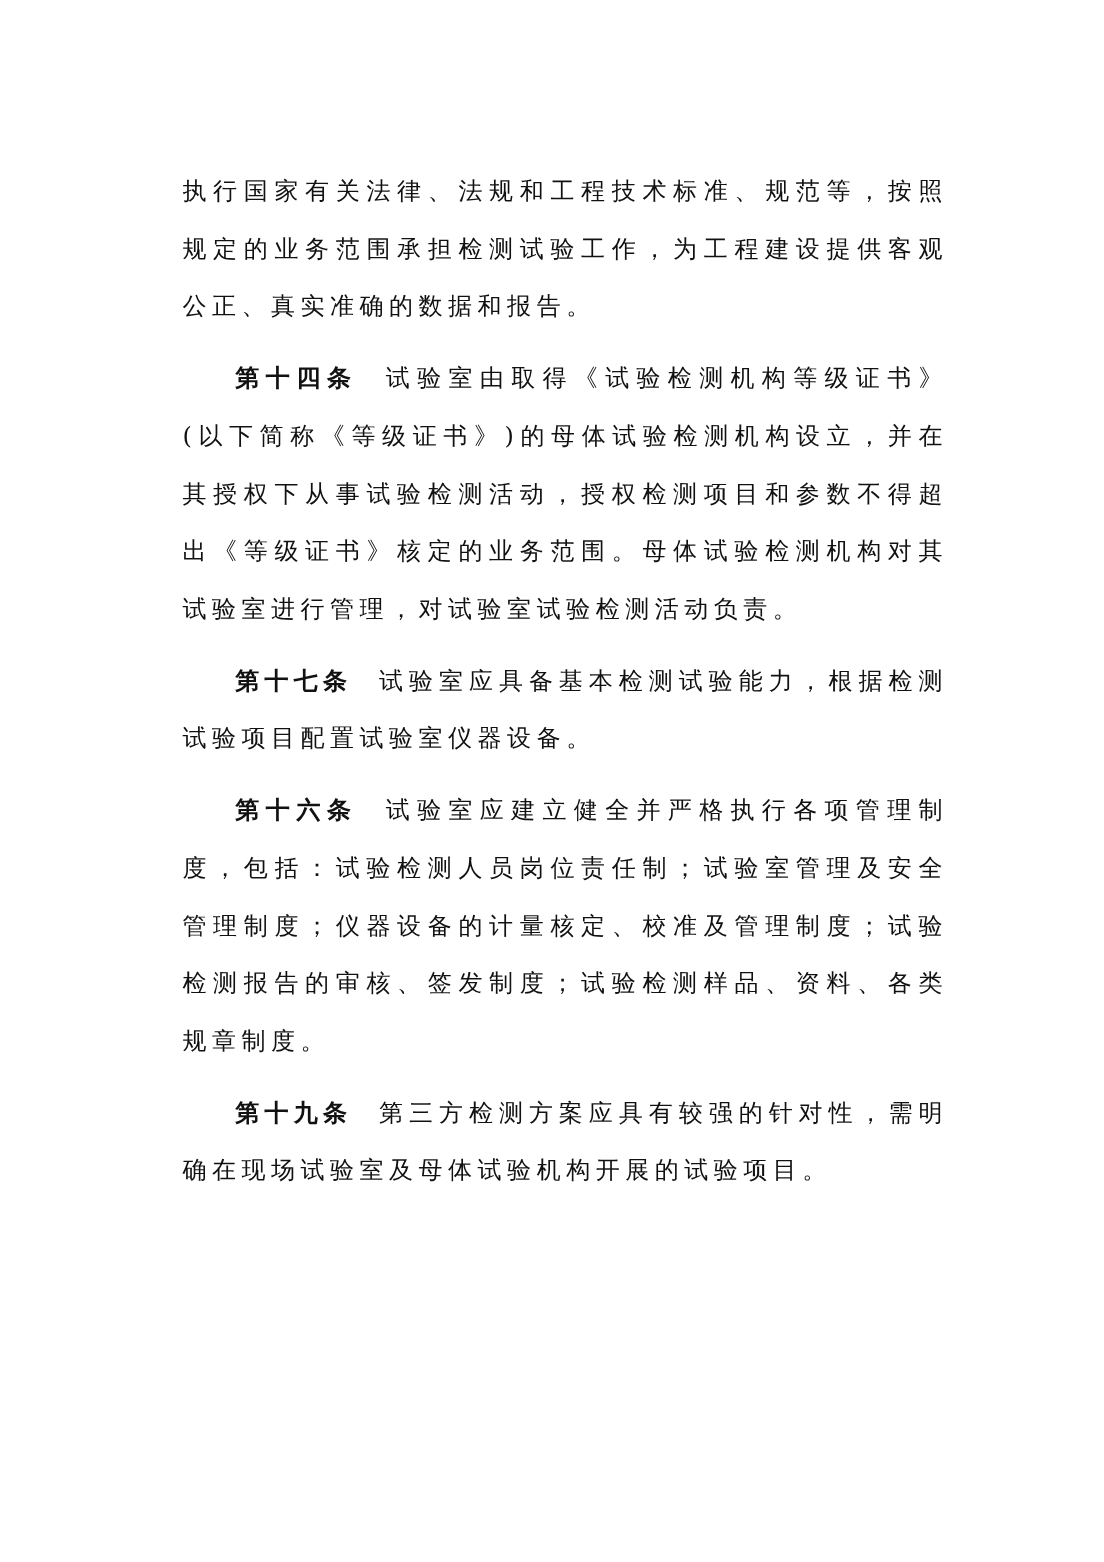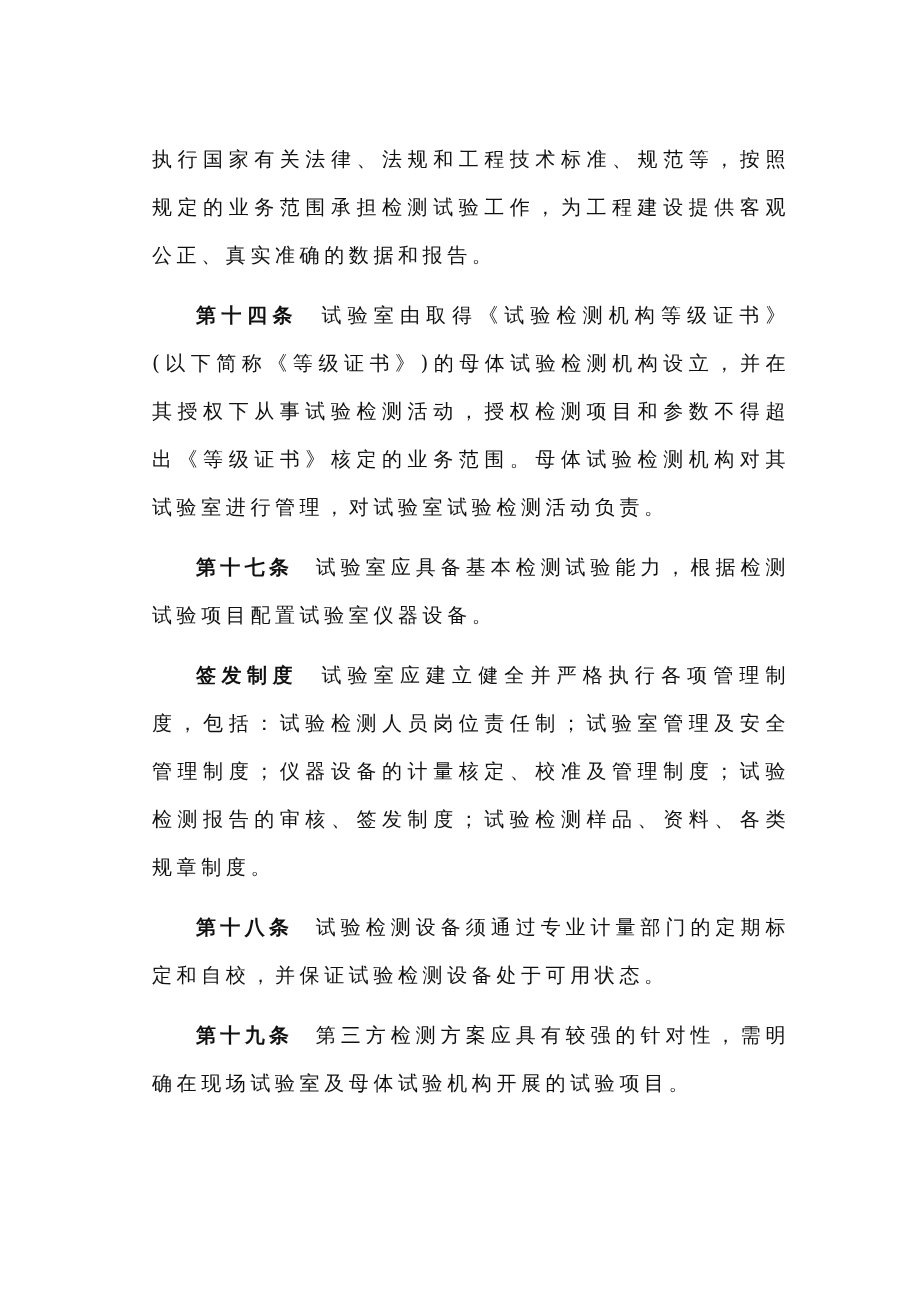--- a/index.html
+++ b/index.html
@@ -49,21 +49,18 @@
   <p class="para">
     <span>执行国家有关法律、法规和工程技术标准、规范等，按照规定的业务范围承担检测试验工作，为工程建设提供客观公正、真实准确的数据和报告。</span>
   </p>
   <p class="para indent">
     <span class="heading">第十四条</span><span class="gap"></span><span>试验室由取得《试验检测机构等级证书》(以下简称《等级证书》)的母体试验检测机构设立，并在其授权下从事试验检测活动，授权检测项目和参数不得超出《等级证书》核定的业务范围。母体试验检测机构对其试验室进行管理，对试验室试验检测活动负责。</span>
   </p>
   <p class="para indent">
     <span class="heading">第十七条</span><span class="gap"></span><span>试验室应具备基本检测试验能力，根据检测试验项目配置试验室仪器设备。</span>
   </p>
   <p class="para indent">
-    <span class="heading">签发制度</span><span class="gap"></span><span>试验室应建立健全并严格执行各项管理制度，包括：试验检测人员岗位责任制；试验室管理及安全管理制度；仪器设备的计量核定、校准及管理制度；试验检测报告的审核、签发制度；试验检测样品、资料、各类规章制度。</span>
-  </p>
-  <p class="para indent">
-    <span class="heading">第十八条</span><span class="gap"></span><span>试验检测设备须通过专业计量部门的定期标定和自校，并保证试验检测设备处于可用状态。</span>
+    <span class="heading">第十六条</span><span class="gap"></span><span>试验室应建立健全并严格执行各项管理制度，包括：试验检测人员岗位责任制；试验室管理及安全管理制度；仪器设备的计量核定、校准及管理制度；试验检测报告的审核、签发制度；试验检测样品、资料、各类规章制度。</span>
   </p>
   <p class="para indent">
     <span class="heading">第十九条</span><span class="gap"></span><span>第三方检测方案应具有较强的针对性，需明确在现场试验室及母体试验机构开展的试验项目。</span>
   </p>
 </div>
 
 </body></html>

